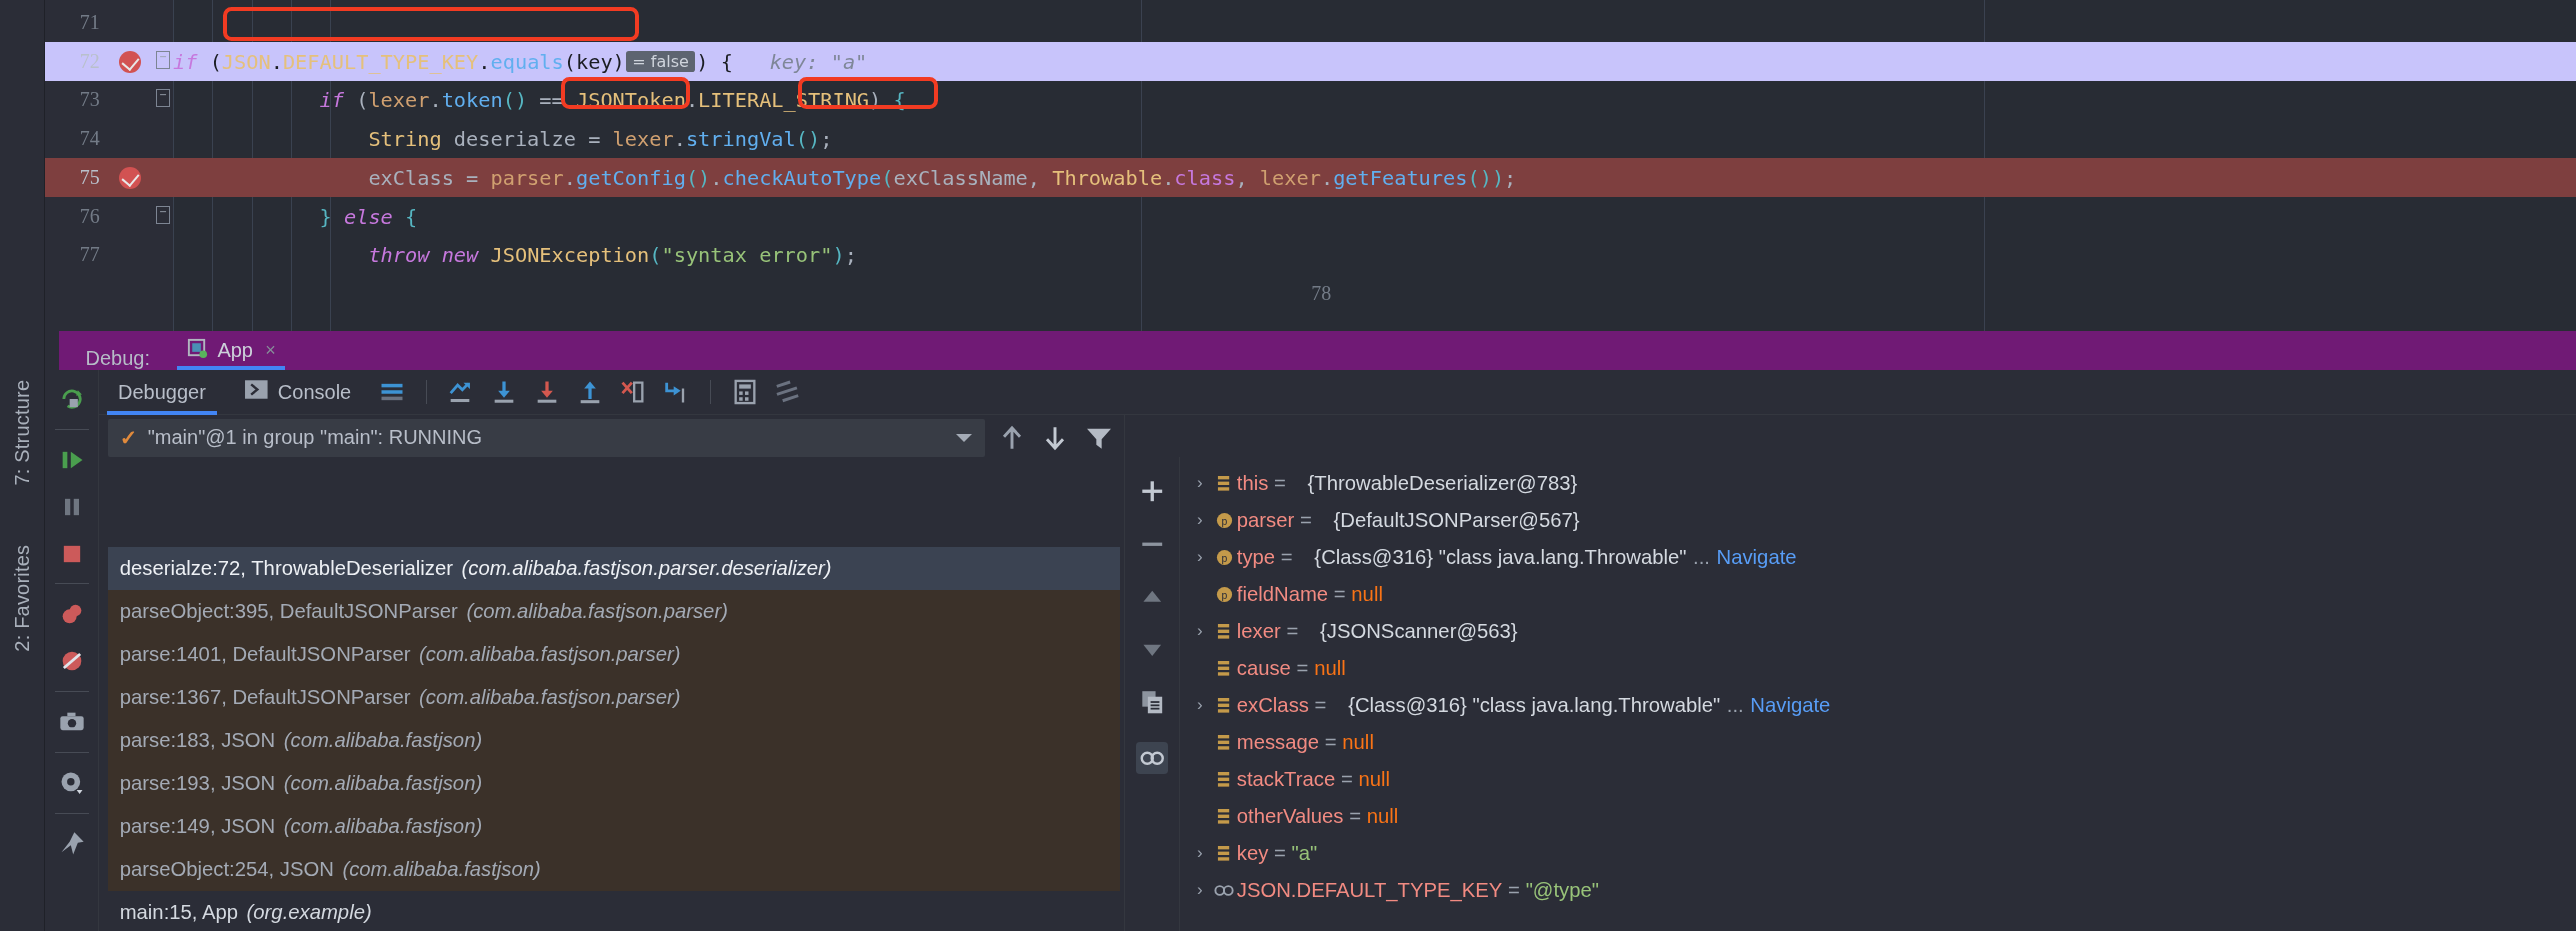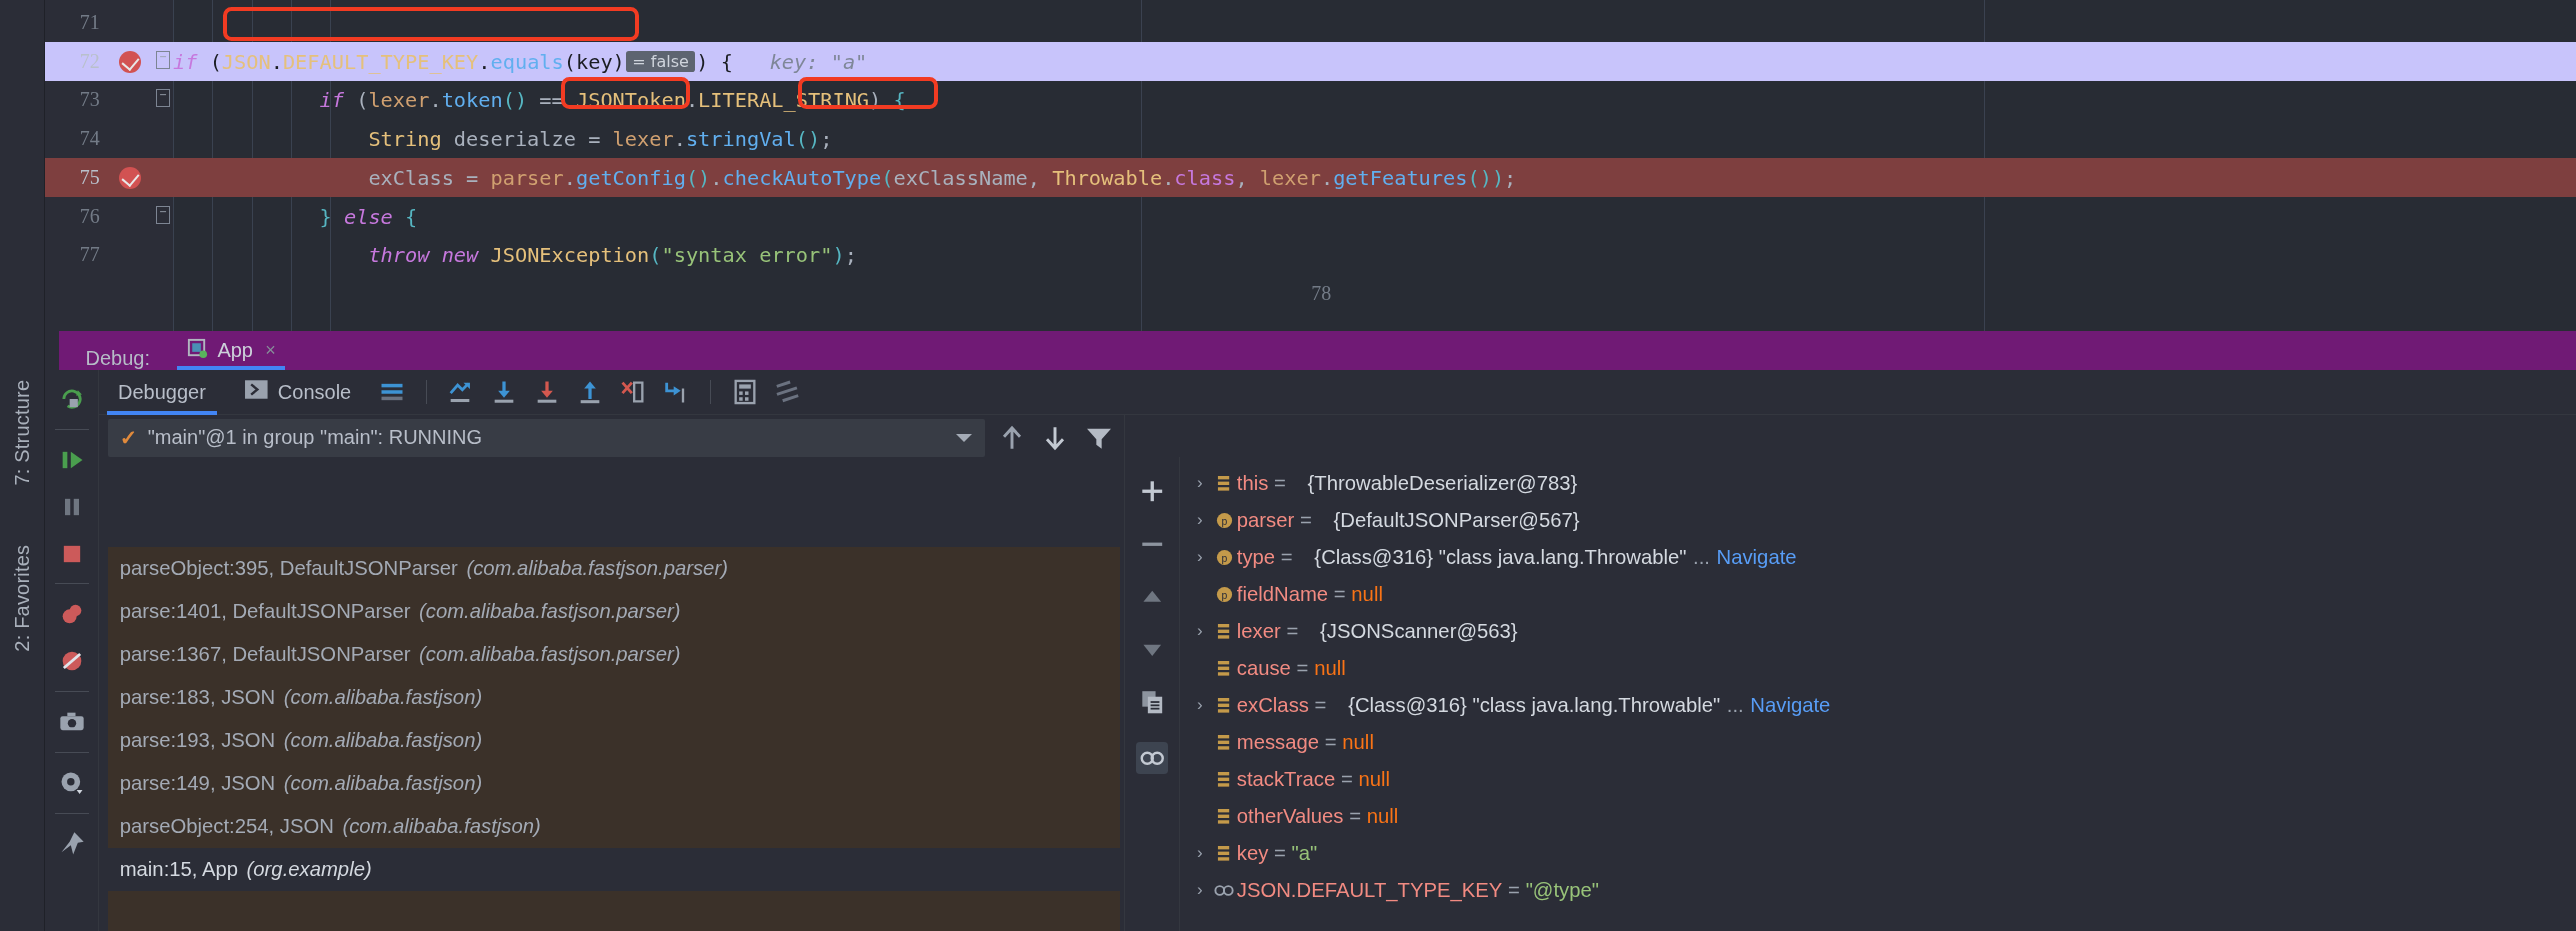--- a/index.html
+++ b/index.html
@@ -460,20 +460,24 @@
           </svg>
         </span>
         <span class="frmbtn">
           <svg width="32" height="32" viewBox="0 0 24 24">
             <path d="M3 5 L21 5 L14 13 L14 20 L10 17 L10 13 Z" fill="#b4bac4"></path>
           </svg>
         </span>
       </div>
 
       <div class="frameslist" id="frames-list">
+          <div class="framerow sel">
+            <span class="m">deserialze:72, ThrowableDeserializer</span>
+            <span class="pkg">(com.alibaba.fastjson.parser.deserializer)</span>
+          </div>
           <div class="framerow">
             <span class="m">parseObject:395, DefaultJSONParser</span>
             <span class="pkg">(com.alibaba.fastjson.parser)</span>
           </div>
           <div class="framerow">
             <span class="m">parse:1401, DefaultJSONParser</span>
             <span class="pkg">(com.alibaba.fastjson.parser)</span>
           </div>
           <div class="framerow">
             <span class="m">parse:1367, DefaultJSONParser</span>

